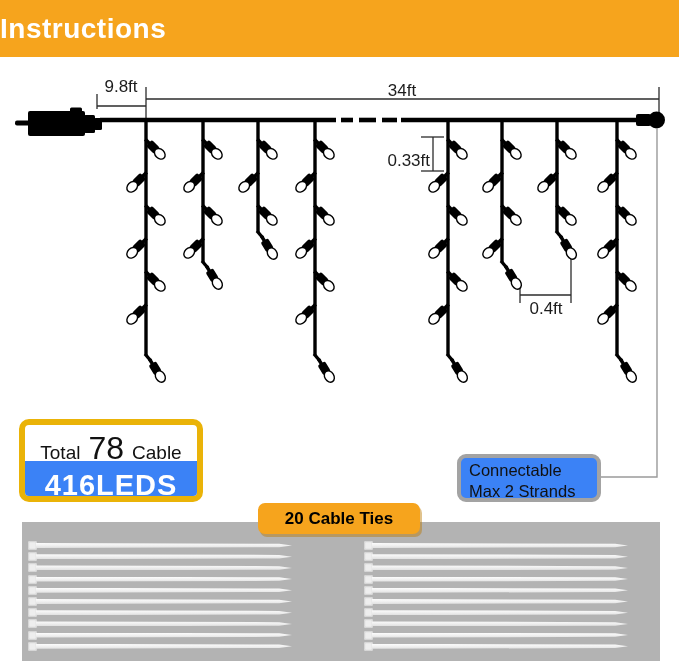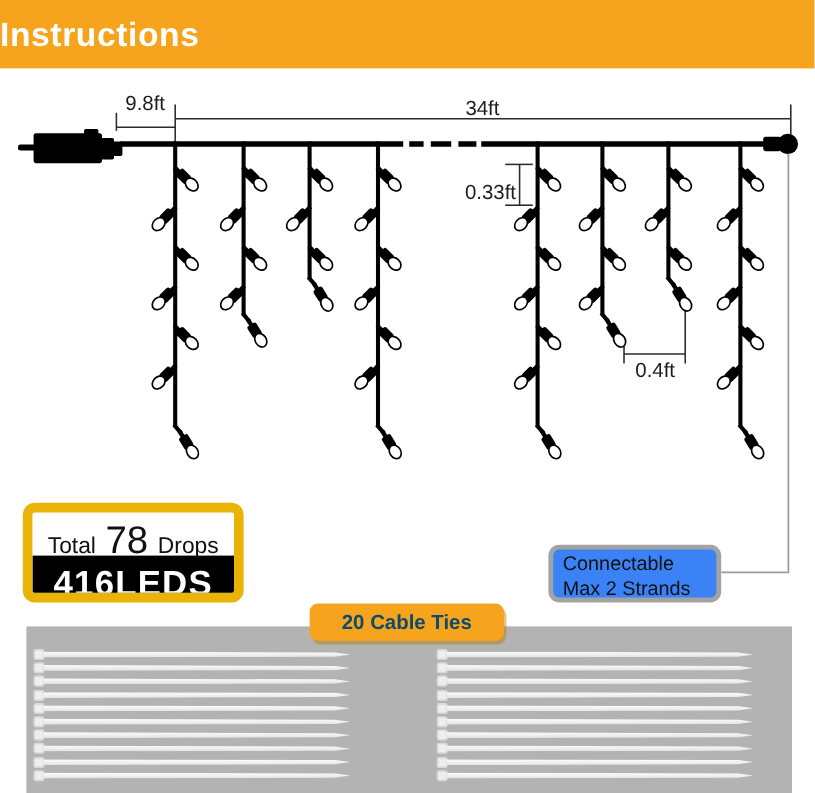--- a/index.html
+++ b/index.html
@@ -11,39 +11,39 @@
     position:absolute;left:0;top:0;width:679px;height:57px;background:#F6A41D;
     display:flex;align-items:center;z-index:3;
   }
   .banner span{color:#fff;font-weight:bold;font-size:28px;letter-spacing:.5px;}
   #diagram{position:absolute;left:0;top:0;width:679px;height:661px;z-index:1;}
   #diagram text{font-family:"Liberation Sans","DejaVu Sans",sans-serif;font-size:17px;fill:#1c1c1c;}
   .dim line{stroke:#2b2b2b;stroke-width:1.3;}
 
   .total-box{
     position:absolute;left:19px;top:419px;width:184px;height:83px;background:#fff;
-    border:8px solid #eab308;border-radius:10px;overflow:hidden;box-sizing:border-box;z-index:3;
+    border:6px solid #eab308;border-radius:10px;overflow:hidden;box-sizing:border-box;z-index:3;
   }
   .total-top{
     height:31px;display:flex;align-items:baseline;justify-content:center;gap:8px;
     font-size:19px;color:#111;padding-top:5px;
   }
   .total-top .big{font-size:32px;}
   .total-bottom{
-    height:48px;background:#000000;color:#fff;font-weight:bold;font-size:29px;
+    height:48px;background:#3b82f6;color:#fff;font-weight:bold;font-size:29px;
     display:flex;align-items:center;justify-content:center;letter-spacing:1px;
   }
   .connect-box{
     position:absolute;left:457px;top:454px;width:144px;height:48px;background:#3b82f6;
     border:4px solid #a3a3a3;border-radius:9px;box-sizing:border-box;
     font-size:16.5px;color:#111;line-height:21px;padding:2px 0 0 8px;z-index:3;
   }
   .tie-badge{
     position:absolute;left:258px;top:503px;width:162px;height:31px;background:#F6A41D;
-    border-radius:7px;color:#0c4a6e;font-weight:bold;font-size:17px;
+    border-radius:7px;color:#000000;font-weight:bold;font-size:17px;
     display:flex;align-items:center;justify-content:center;z-index:4;
     box-shadow:2px 3px 0 rgba(186,120,0,.45);
   }
   .photo{position:absolute;left:22px;top:522px;width:638px;height:139px;background:#B3B3B3;z-index:2;}
   .tie-group{position:absolute;top:0;width:266px;height:139px;}
   #ties-a{left:6px;}
   #ties-b{left:342px;}
   .tie{position:absolute;left:0;height:9px;display:flex;align-items:center;}
   .tie-head{display:block;width:9px;height:9px;background:#eeeeee;border-radius:2px;
     box-shadow:inset 0 0 0 1.2px #d6d6d6;}
@@ -367,21 +367,21 @@
             <ellipse cx="19.5" cy="0" rx="6" ry="4.6" fill="#fff" stroke="#000" stroke-width="1.4"></ellipse>
           </g>
         </g>
       </g>
   </svg>
 
   <div class="total-box">
     <div class="total-top">
       <span>Total</span>
       <span class="big">78</span>
-      <span>Drops</span>
+      <span>Cable</span>
     </div>
     <div class="total-bottom">416LEDS</div>
   </div>
 
   <div class="connect-box">
     <div>Connectable</div>
     <div>Max 2 Strands</div>
   </div>
 
   <div class="tie-badge">20 Cable Ties</div>

